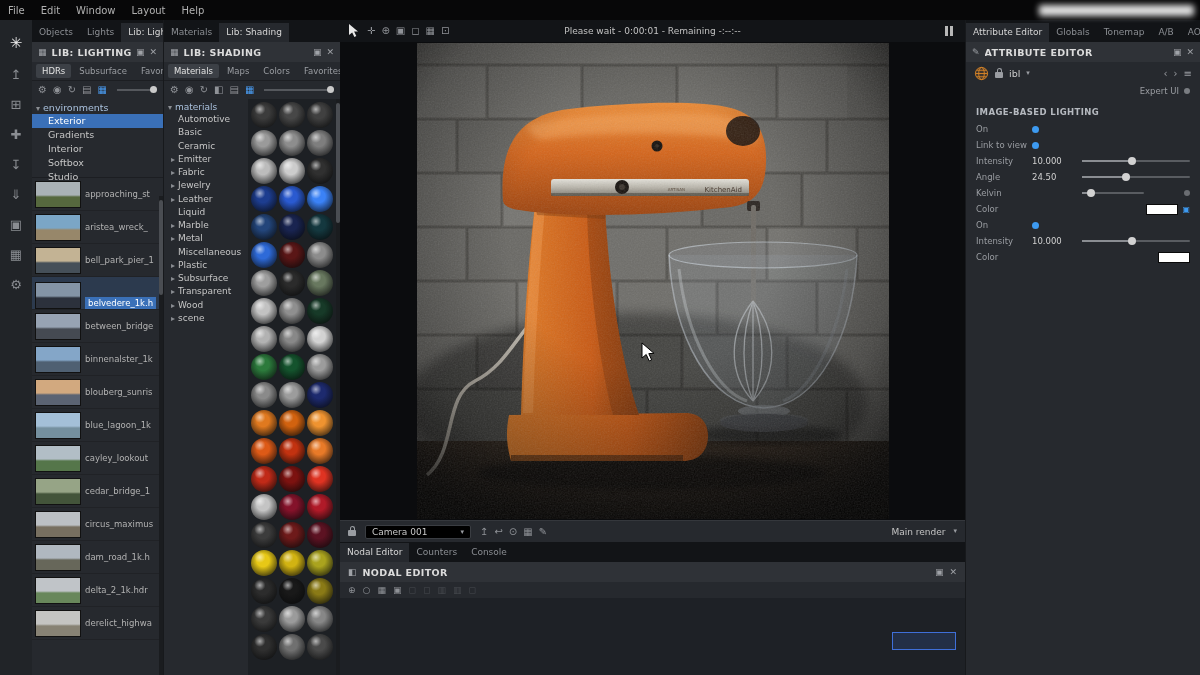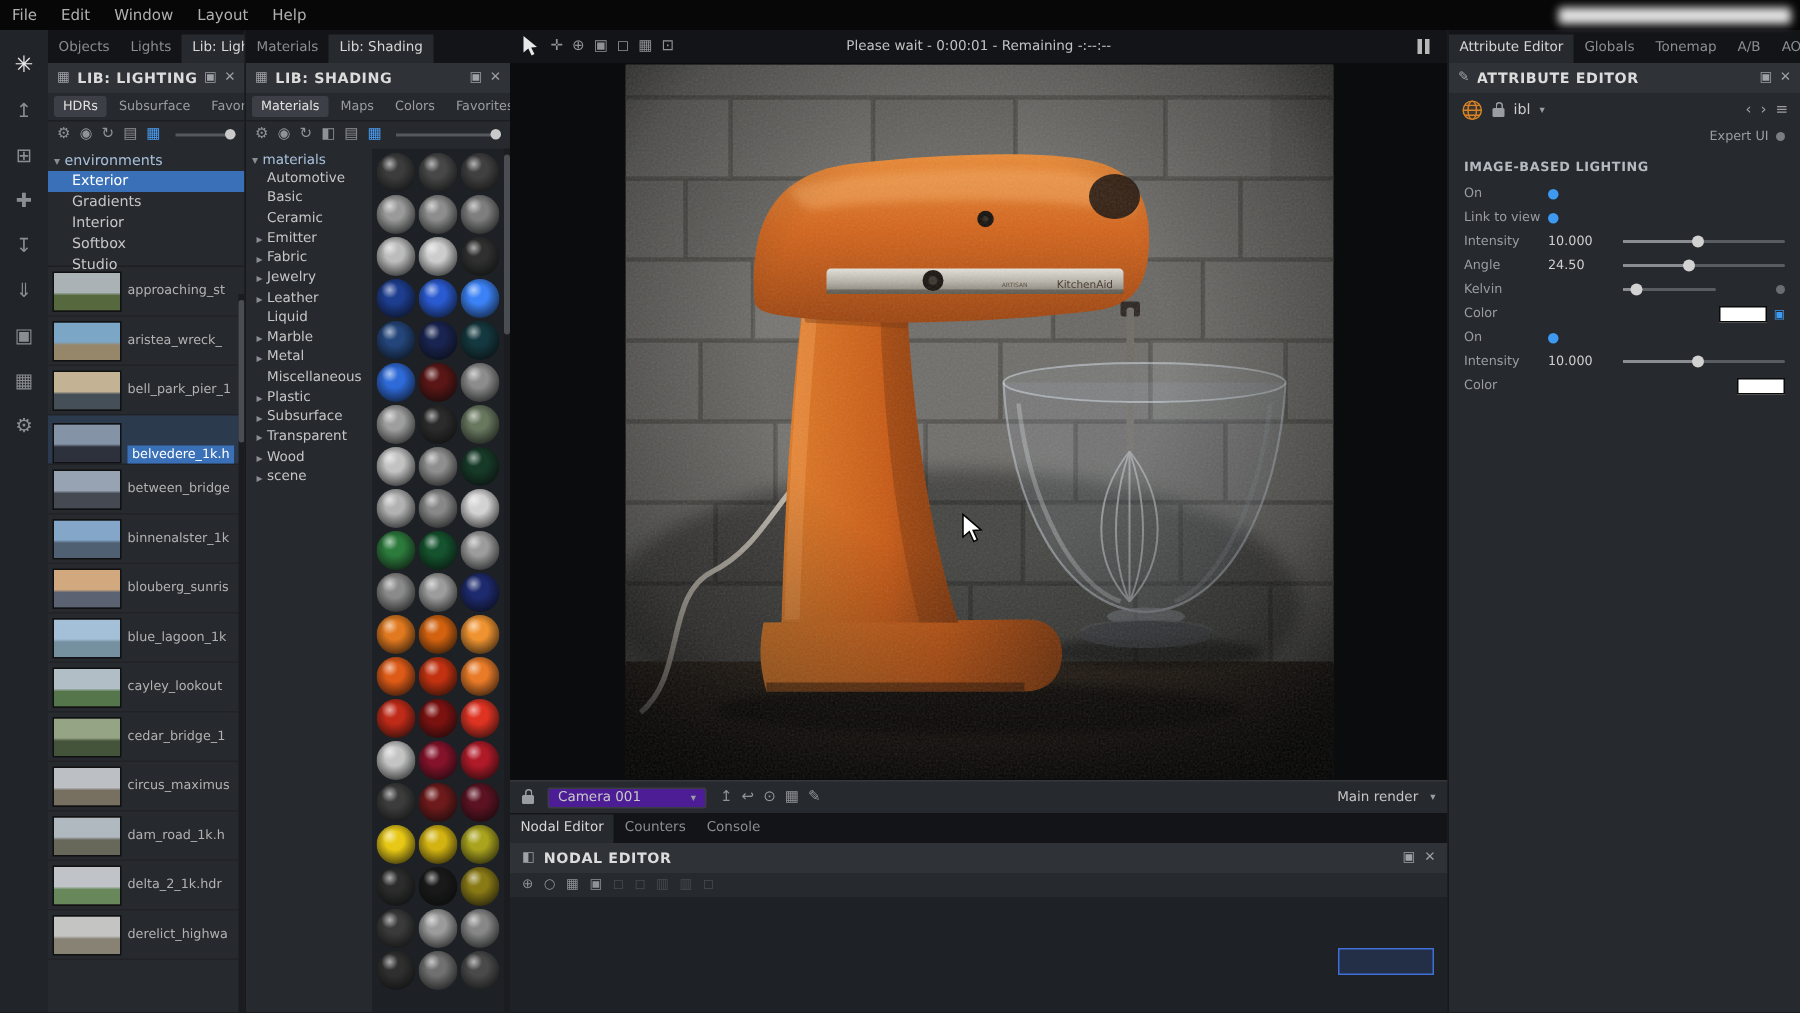--- a/index.html
+++ b/index.html
@@ -61,21 +61,21 @@
   .mat-tree .titem{padding-left:14px;}
   .spheres{flex:1;background:#1d2024;display:flex;flex-wrap:wrap;align-content:flex-start;padding:3px;gap:2px;overflow:hidden;}
   .sphere{width:26px;height:26px;border-radius:50%;flex:none;}
   
   .vtoolbar{position:absolute;top:0;left:0;right:0;height:22px;background:#121417;display:flex;align-items:center;padding:0 8px;gap:8px;box-sizing:border-box;}
   .vstatus{position:absolute;left:50%;transform:translateX(-50%);font-size:9px;color:#c2c2c2;white-space:nowrap;}
   .pause{display:flex;gap:2px;position:absolute;right:12px;top:6px;}
   .pause i{width:3px;height:10px;background:#b8b8b8;display:block;}
   .vp{position:absolute;top:22px;left:0;right:0;height:478px;background:#0b0c0e;display:flex;justify-content:center;align-items:center;overflow:hidden;}
   .cambar{position:absolute;top:500px;height:22px;left:0;right:0;background:#26292e;border-top:1px solid #34373c;display:flex;align-items:center;gap:9px;padding:0 8px;font-size:9px;box-sizing:border-box;}
-  .camsel{display:flex;align-items:center;justify-content:space-between;width:92px;background:#4c1d95;border:1px solid #3a3d42;border-radius:2px;padding:1px 6px;color:#c8c8c8;}
+  .camsel{display:flex;align-items:center;justify-content:space-between;width:92px;background:#000000;border:1px solid #3a3d42;border-radius:2px;padding:1px 6px;color:#c8c8c8;}
   .caret{font-size:7px;color:#9a9da2;}
   .rendersel{margin-left:auto;display:flex;gap:8px;align-items:flex-start;color:#c4c4c4;}
   .btabs{position:absolute;top:522px;height:20px;left:0;right:0;background:#121417;display:flex;align-items:flex-end;}
   .nhead{position:absolute;top:542px;height:20px;left:0;right:0;background:#2f3237;display:flex;align-items:center;gap:6px;padding:0 8px;box-sizing:border-box;}
   .ntools{position:absolute;top:562px;height:16px;left:0;right:0;background:#26292e;display:flex;gap:7px;align-items:center;padding:0 8px;box-sizing:border-box;}
   .ntools .ticon{font-size:9px;}
   .ngraph{position:absolute;top:578px;bottom:0;left:0;right:0;background:#1e2126;}
   .bluerect{position:absolute;left:552px;top:34px;width:62px;height:16px;border:1px solid #3f6fd8;background:rgba(63,111,216,.18);}
   
   .lock{width:8px;height:6px;background:#9a9da2;border-radius:1px;position:relative;margin-top:3px;flex:none;display:inline-block;}

